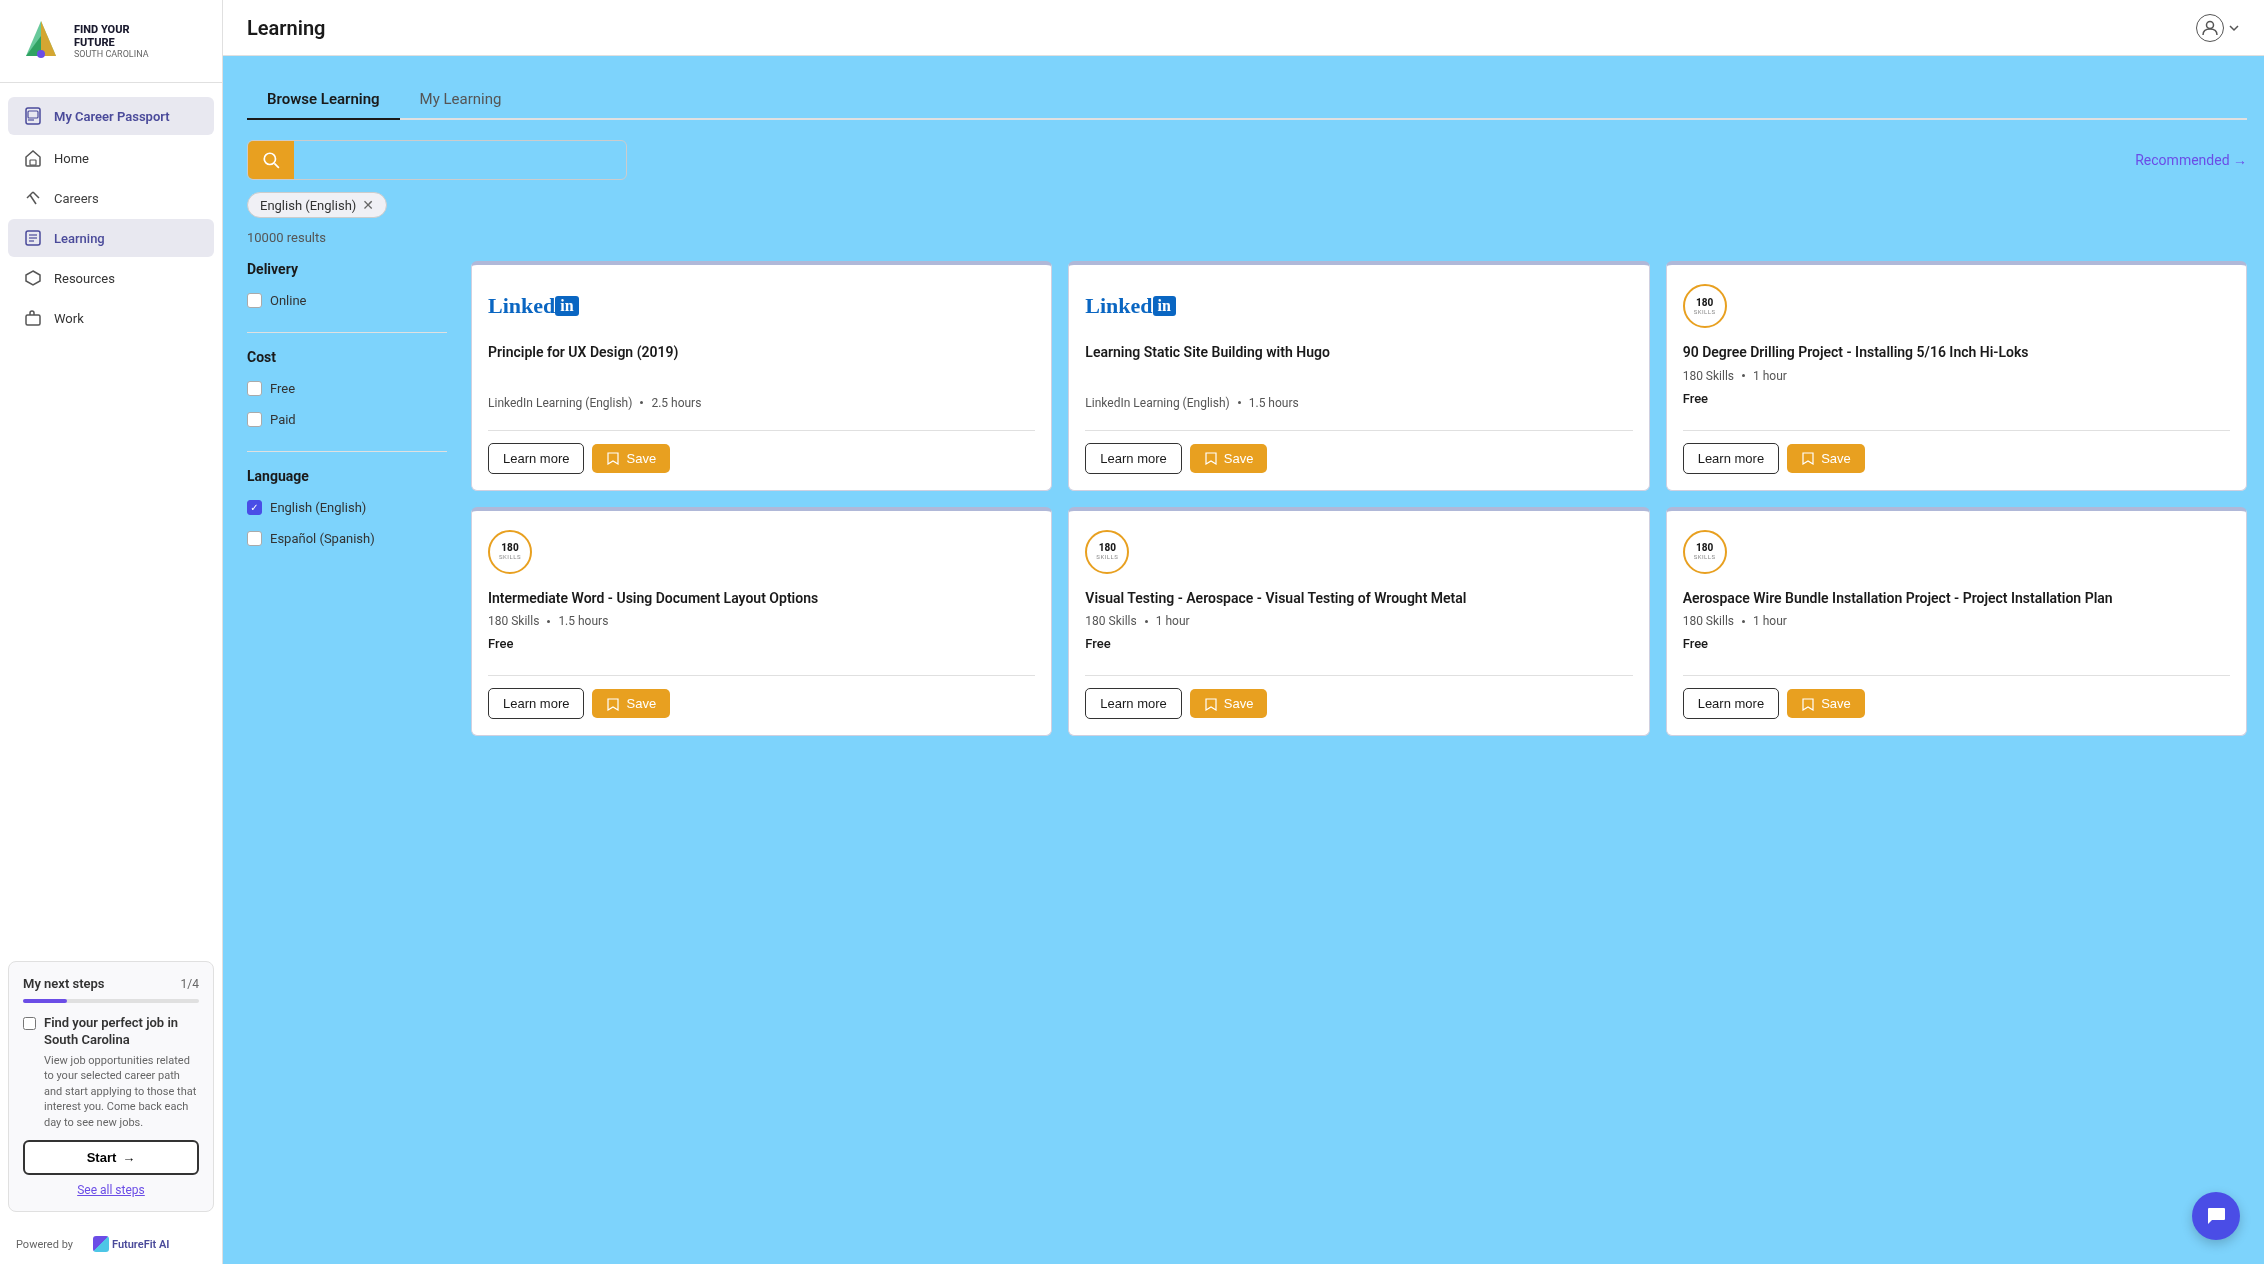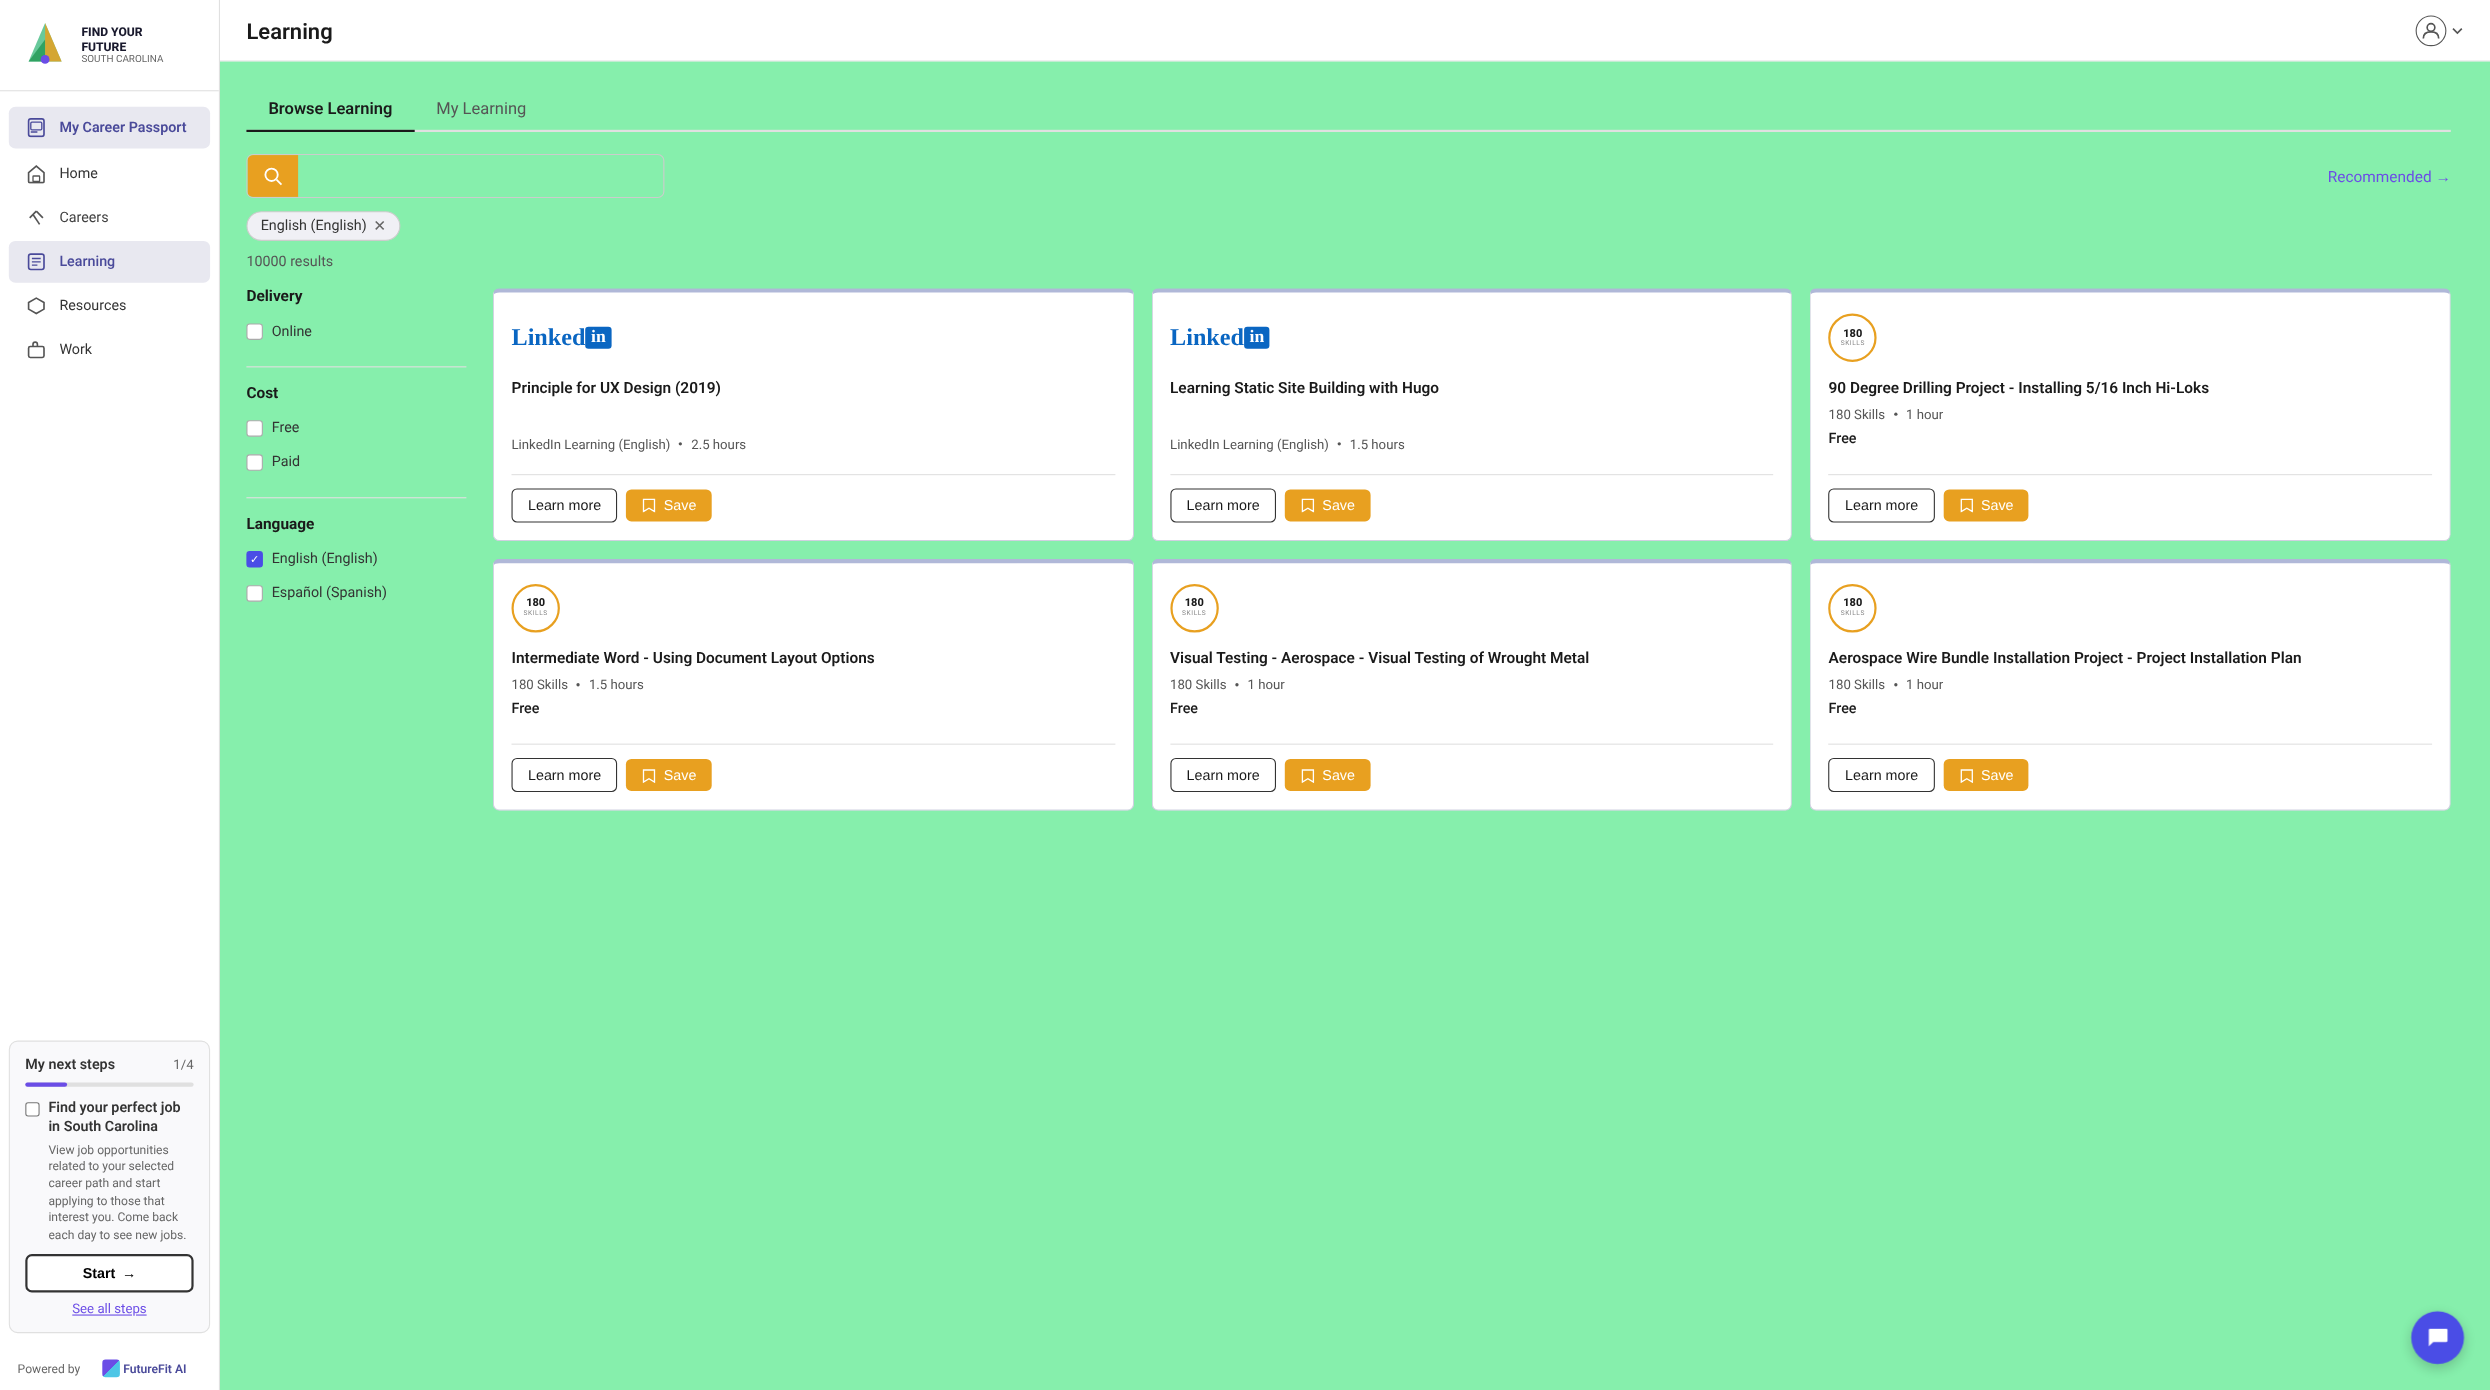--- a/index.html
+++ b/index.html
@@ -1,20 +1,20 @@
 <!DOCTYPE html>
 <html><head>
   <meta charset="utf-8">
   <style>
     * { box-sizing: border-box; margin: 0; padding: 0; }
     body { font-family: -apple-system, BlinkMacSystemFont, 'Segoe UI', Roboto, sans-serif; background: #f5f5f5; display: flex; height: 100vh; overflow: hidden; }
 
     
     .sidebar {
-      width: 200px;
+      width: 223px;
       background: #fff;
       border-right: 1px solid #e0e0e0;
       display: flex;
       flex-direction: column;
       flex-shrink: 0;
       height: 100vh;
       overflow-y: auto;
     }
     .sidebar-logo {
       padding: 16px;
@@ -210,22 +210,22 @@
       display: flex;
       align-items: center;
       justify-content: center;
       font-size: 16px;
       color: #555;
     }
 
     .content-area {
       flex: 1;
       overflow-y: auto;
-      padding: 24px 36px 24px 24px;
-      background: #86efac;
+      padding: 24px 17px 24px 24px;
+      background: #7dd3fc;
     }
 
     
     .tabs {
       display: flex;
       gap: 0;
       border-bottom: 2px solid #e0e0e0;
       margin-bottom: 20px;
     }
     .tab {

